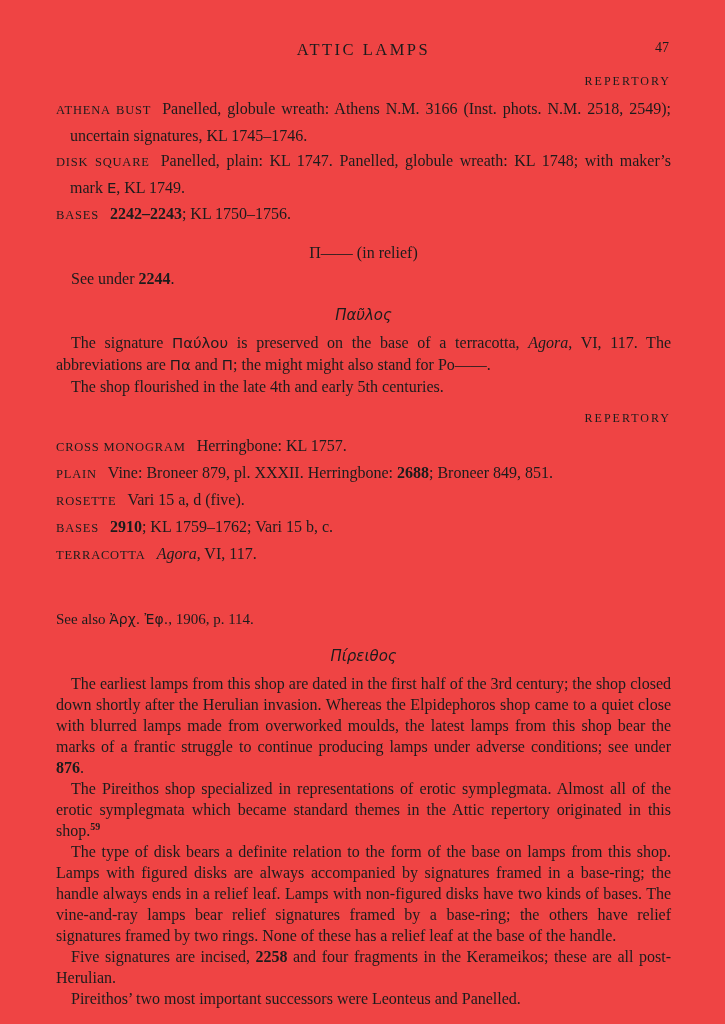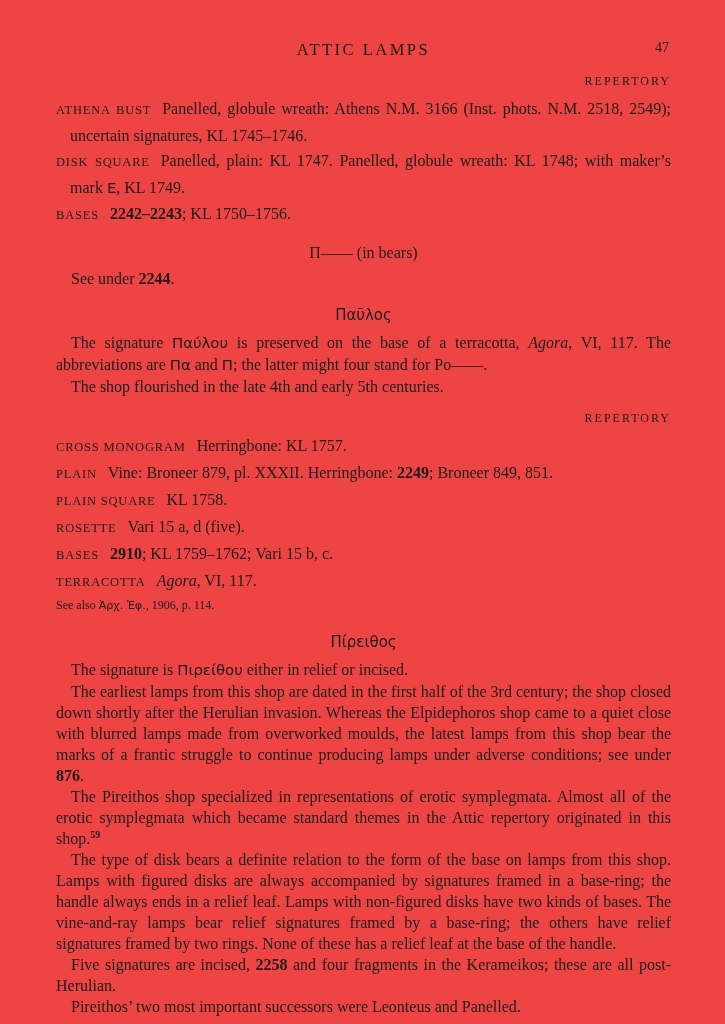--- a/index.html
+++ b/index.html
@@ -50,37 +50,39 @@
   .center-line {
     text-align: center;
     font-size: 16px;
     margin: 16px 0 6px 0;
   }
   .greek-heading {
     text-align: center;
     font-family: "DejaVu Sans", sans-serif;
     font-size: 15px;
     margin: 17px 0 8px 0;
+    font-style: italic;
   }
   
   .entry {
     font-size: 16px;
     line-height: 25px;
     padding-left: 14px;
     text-indent: -14px;
     text-align: justify;
   }
   .entry .sc {
     font-size: 12.5px;
     letter-spacing: 0.8px;
     margin-right: 11px;
   }
   .plain-line {
-    font-size: 12px;
+    font-size: 15px;
     line-height: 21px;
+    margin-top: 41px;
   }
   
   .para {
     font-size: 16px;
     line-height: 21px;
     text-align: justify;
     text-indent: 15px;
     margin: 0;
   }
   
@@ -103,38 +105,36 @@
   <div class="running-head">
     <div class="head-title">ATTIC LAMPS</div>
     <div class="page-number">47</div>
   </div>
 
   <div class="rep-heading">REPERTORY</div>
   <div class="entry"><span class="sc">ATHENA BUST</span><span><span>Panelled, globule wreath: Athens N.M. 3166 (Inst. phots. N.M. 2518, 2549); uncertain signatures, KL 1745–1746.</span></span></div>
   <div class="entry"><span class="sc">DISK SQUARE</span><span><span>Panelled, plain: KL 1747. Panelled, globule wreath: KL 1748; with maker’s mark </span><span class="seg-g">E</span><span>, KL 1749.</span></span></div>
   <div class="entry"><span class="sc">BASES</span><span><span class="seg-b">2242–2243</span><span>; KL 1750–1756.</span></span></div>
 
-  <div class="center-line">Π—— (in bears)</div>
+  <div class="center-line">Π—— (in relief)</div>
   <div class="para"><span>See under </span><span class="seg-b">2244</span><span>.</span></div>
 
   <div class="greek-heading">Παῦλος</div>
-  <p class="para"><span>The signature </span><span class="seg-g">Παύλου</span><span> is preserved on the base of a terracotta, </span><span class="seg-i">Agora</span><span>, VI, 117. The abbreviations are </span><span class="seg-g">Πα</span><span> and </span><span class="seg-g">Π</span><span>; the latter might four stand for Po——.</span></p>
+  <p class="para"><span>The signature </span><span class="seg-g">Παύλου</span><span> is preserved on the base of a terracotta, </span><span class="seg-i">Agora</span><span>, VI, 117. The abbreviations are </span><span class="seg-g">Πα</span><span> and </span><span class="seg-g">Π</span><span>; the might might also stand for Po——.</span></p>
   <p class="para"><span>The shop flourished in the late 4th and early 5th centuries.</span></p>
 
   <div class="rep-heading">REPERTORY</div>
   <div class="entry"><span class="sc">CROSS MONOGRAM</span><span><span>Herringbone: KL 1757.</span></span></div>
-  <div class="entry"><span class="sc">PLAIN</span><span><span>Vine: Broneer 879, pl. XXXII. Herringbone: </span><span class="seg-b">2249</span><span>; Broneer 849, 851.</span></span></div>
-  <div class="entry"><span class="sc">PLAIN SQUARE</span><span><span>KL 1758.</span></span></div>
+  <div class="entry"><span class="sc">PLAIN</span><span><span>Vine: Broneer 879, pl. XXXII. Herringbone: </span><span class="seg-b">2688</span><span>; Broneer 849, 851.</span></span></div>
   <div class="entry"><span class="sc">ROSETTE</span><span><span>Vari 15 a, d (five).</span></span></div>
   <div class="entry"><span class="sc">BASES</span><span><span class="seg-b">2910</span><span>; KL 1759–1762; Vari 15 b, c.</span></span></div>
   <div class="entry"><span class="sc">TERRACOTTA</span><span><span class="seg-i">Agora</span><span>, VI, 117.</span></span></div>
   <div class="plain-line"><span>See also </span><span class="seg-g">Ἀρχ. Ἐφ.</span><span>, 1906, p. 114.</span></div>
 
   <div class="greek-heading">Πίρειθος</div>
-  <p class="para"><span>The signature is </span><span class="seg-g">Πιρείθου</span><span> either in relief or incised.</span></p>
   <p class="para"><span>The earliest lamps from this shop are dated in the first half of the 3rd century; the shop closed down shortly after the Herulian invasion. Whereas the Elpidephoros shop came to a quiet close with blurred lamps made from overworked moulds, the latest lamps from this shop bear the marks of a frantic struggle to continue producing lamps under adverse conditions; see under </span><span class="seg-b">876</span><span>.</span></p>
   <p class="para"><span>The Pireithos shop specialized in representations of erotic symplegmata. Almost all of the erotic symplegmata which became standard themes in the Attic repertory originated in this shop.</span><sup class="seg-sup">59</sup></p>
   <p class="para"><span>The type of disk bears a definite relation to the form of the base on lamps from this shop. Lamps with figured disks are always accompanied by signatures framed in a base-ring; the handle always ends in a relief leaf. Lamps with non-figured disks have two kinds of bases. The vine-and-ray lamps bear relief signatures framed by a base-ring; the others have relief signatures framed by two rings. None of these has a relief leaf at the base of the handle.</span></p>
   <p class="para"><span>Five signatures are incised, </span><span class="seg-b">2258</span><span> and four fragments in the Kerameikos; these are all post-Herulian.</span></p>
   <p class="para"><span>Pireithos’ two most important successors were Leonteus and Panelled.</span></p>
 
   <div class="rep-heading">REPERTORY</div>
 
 </div>
 

